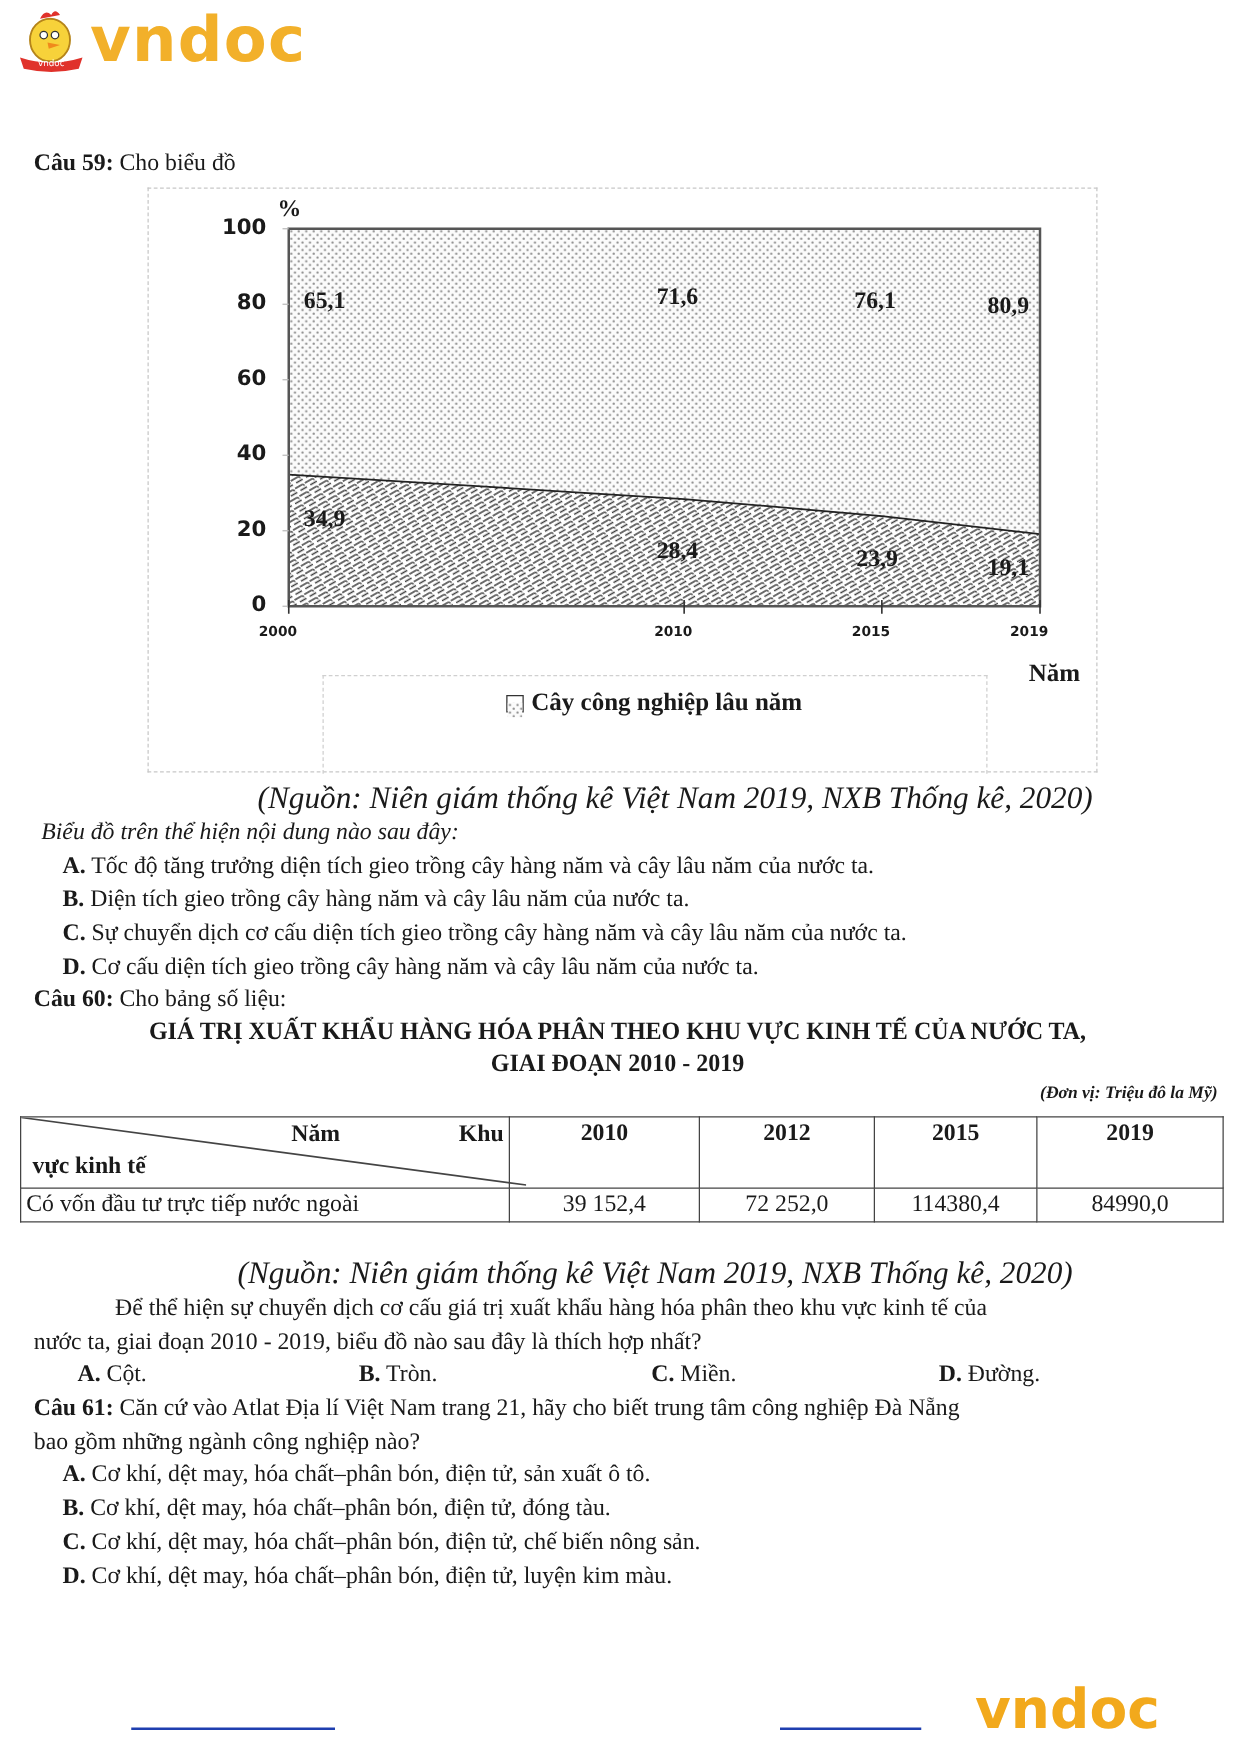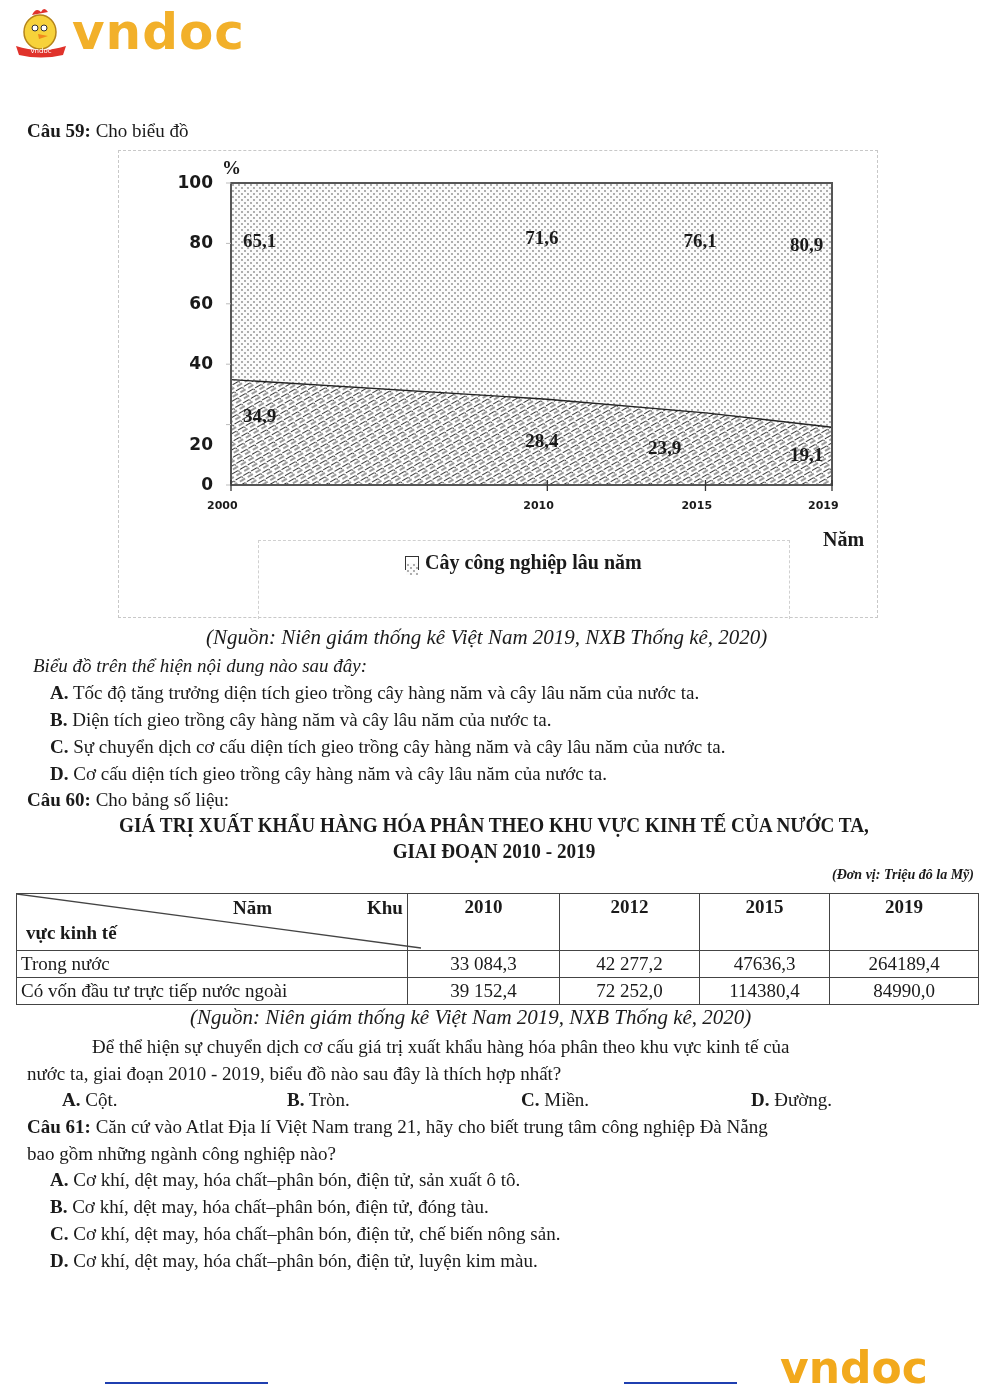--- a/index.html
+++ b/index.html
@@ -13,21 +13,21 @@
                color:#f2b02a; letter-spacing:1px; margin-left:2px; line-height:1; }
   .q { font-size:19px; line-height:27px; }
   .q b { font-weight:bold; }
   .chart-box { left:118px; top:150px; width:758px; height:466px; border:1.5px dashed #c8c8c8; }
   .legend-box { left:258px; top:540px; width:530px; height:78px; border:1.5px dashed #d0d0d0; border-bottom:none; }
   .legend-item { font-weight:bold; font-size:20px; display:flex; align-items:center; gap:6px; }
   .legend-swatch { width:12px; height:12px; border:1.3px solid #333; display:inline-block; }
   .tick-y { font-family:"DejaVu Sans", sans-serif; font-weight:bold; font-size:17px; text-align:right; width:40px; }
   .tick-x { font-family:"DejaVu Sans", sans-serif; font-weight:bold; font-size:11px; }
   .val-label { font-weight:bold; font-size:19px; }
-  .source { font-style:italic; font-size:21px;text-align:right; }
+  .source { font-style:italic; font-size:25px;text-align:right; }
   .answer { left:50px; font-size:19px; line-height:27px; }
   .answer b { font-weight:bold; }
   .table-title { font-family:"Liberation Serif", serif; font-weight:bold; font-size:20px; text-align:center;
                  transform:scaleX(0.96); }
   table.data { border-collapse:collapse; position:absolute; left:16px; top:893px; width:963px; font-size:19px; }
   table.data td { border:1.5px solid #444; text-align:center; padding:0 4px; height:26px; }
   table.data td.hdr { font-weight:bold; height:54px; vertical-align:top; padding-top:2px; }
   table.data td.row-label { text-align:left; }
   .diag-cell { position:relative; }
   .footer-line { height:1.5px; background:#1f3fb0; }
@@ -85,36 +85,36 @@
       <line x1="231" x2="231" y1="480" y2="491" stroke="#333" stroke-width="1.3"></line>
       <line x1="547.3157894736842" x2="547.3157894736842" y1="480" y2="491" stroke="#333" stroke-width="1.3"></line>
       <line x1="705.4736842105262" x2="705.4736842105262" y1="480" y2="491" stroke="#333" stroke-width="1.3"></line>
       <line x1="832" x2="832" y1="480" y2="491" stroke="#333" stroke-width="1.3"></line>
     </g>
 </svg>
 
 <div class="abs" style="left:222px; top:157px; font-weight:bold; font-size:19px;">%</div>
 <div id="yticks">
     <div class="abs tick-y" style="left: 173px; top: 474px;">0</div>
-    <div class="abs tick-y" style="left: 173px; top: 413.6px; margin-top: 20px;">20</div>
+    <div class="abs tick-y" style="left: 173px; top: 413.6px;">20</div>
     <div class="abs tick-y" style="left: 173px; top: 353.2px;">40</div>
     <div class="abs tick-y" style="left: 173px; top: 292.8px;">60</div>
     <div class="abs tick-y" style="left: 173px; top: 232.4px;">80</div>
     <div class="abs tick-y" style="left: 173px; top: 172px;">100</div>
   </div>
 <div id="xticks">
     <div class="abs tick-x" style="left: 207px; top: 499px;">2000</div>
     <div class="abs tick-x" style="left: 523.316px; top: 499px;">2010</div>
     <div class="abs tick-x" style="left: 681.474px; top: 499px;">2015</div>
     <div class="abs tick-x" style="left: 808px; top: 499px;">2019</div>
   </div>
 <div id="vlabels">
     <div class="abs val-label" style="left: 243px; top: 405.301px;">34,9</div>
     <div class="abs val-label" style="left: 525.316px; top: 430.116px;">28,4</div>
-    <div class="abs val-label" style="left: 648px; top: 436.911px;">23,9</div>
+    <div class="abs val-label" style="left: 685px; top: 436.911px;">23,9</div>
     <div class="abs val-label" style="left: 790px; top: 444.159px; text-align: right;">19,1</div>
     <div class="abs val-label" style="left: 243px; top: 230.15px;">65,1</div>
     <div class="abs val-label" style="left: 525.316px; top: 227.058px;">71,6</div>
     <div class="abs val-label" style="left: 683.474px; top: 230.456px;">76,1</div>
     <div class="abs val-label" style="left: 790px; top: 234.079px;">80,9</div>
   </div>
 <div class="abs" style="left:823px; top:528px; font-weight:bold; font-size:20px;">Năm</div>
 
 <div class="abs legend-box">
   <div class="abs legend-item" style="left:105px; top:10px;margin-left:41px;">
@@ -153,27 +153,20 @@
       <span class="abs" style="left:216px; top:3px;">Năm</span>
       <span class="abs" style="left:350px; top:3px;">Khu</span>
       <span class="abs" style="left:9px; top:28px;">vực kinh tế</span>
     </td>
     <td class="hdr" style="width:143px;">2010</td>
     <td class="hdr" style="width:131px;">2012</td>
     <td class="hdr" style="width:121px;">2015</td>
     <td class="hdr">2019</td>
   </tr>
   <tr>
-    <td class="row-label">Trong nước</td>
-    <td>33 084,3</td>
-    <td>42 277,2</td>
-    <td>47636,3</td>
-    <td>264189,4</td>
-  </tr>
-  <tr>
     <td class="row-label">Có vốn đầu tư trực tiếp nước ngoài</td>
     <td>39 152,4</td>
     <td>72 252,0</td>
     <td>114380,4</td>
     <td>84990,0</td>
   </tr>
 </tbody>
   </table>
 
 <div class="abs source" style="left:190px; top:1005px;">(Nguồn: Niên giám thống kê Việt Nam 2019, NXB Thống kê, 2020)</div>

